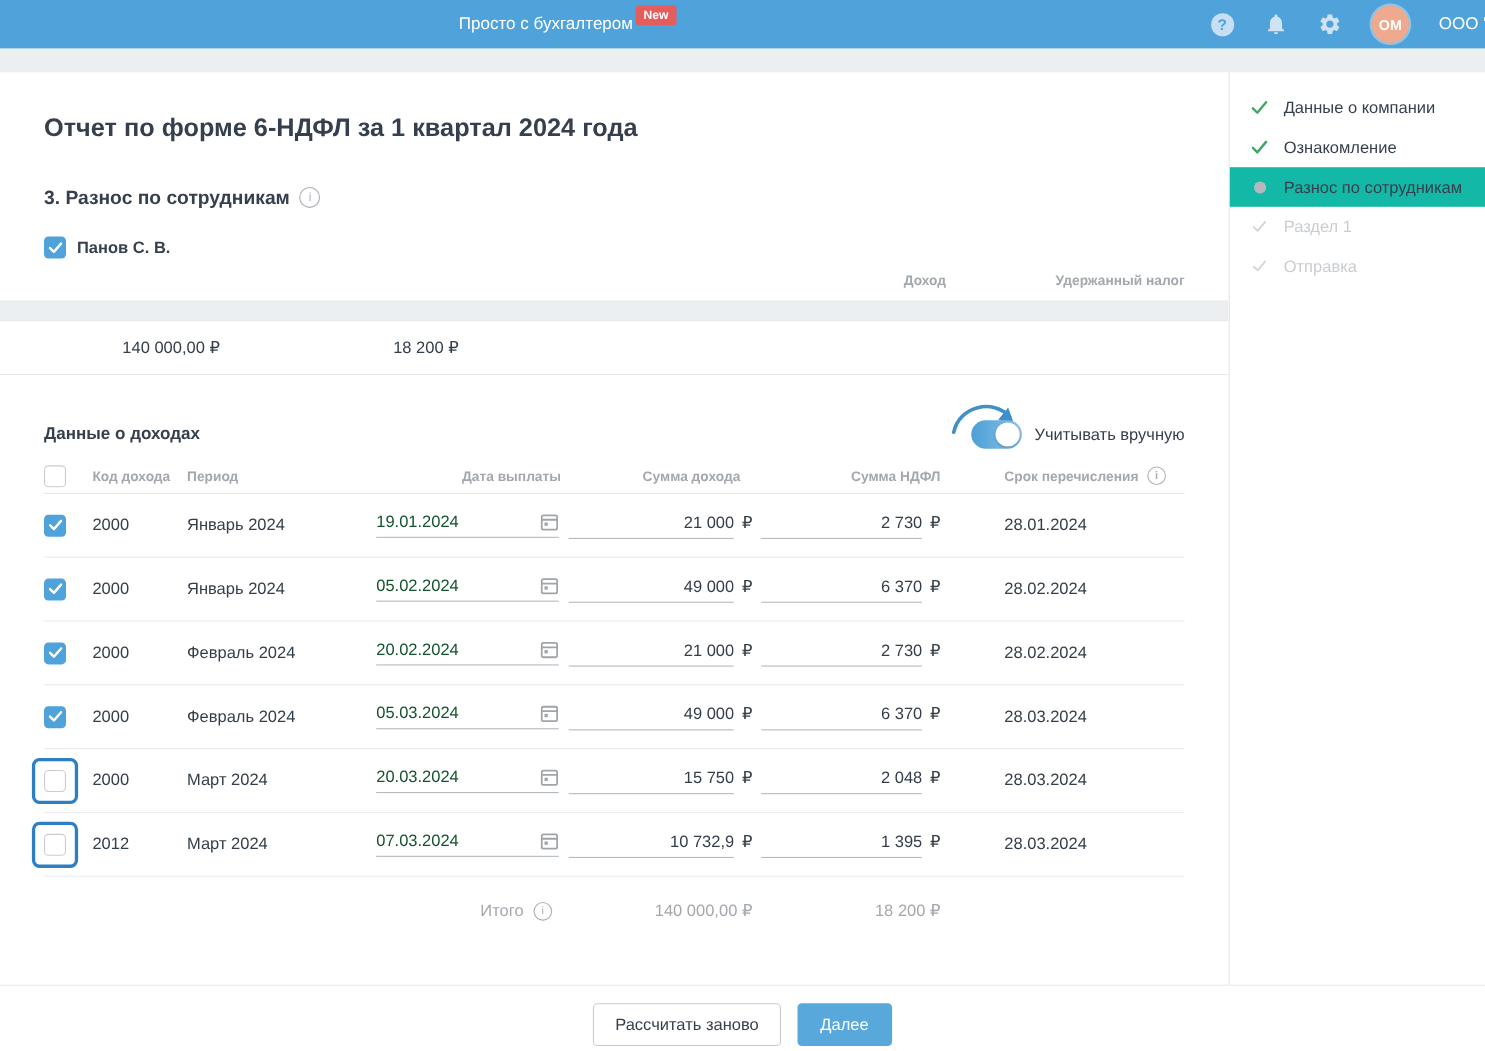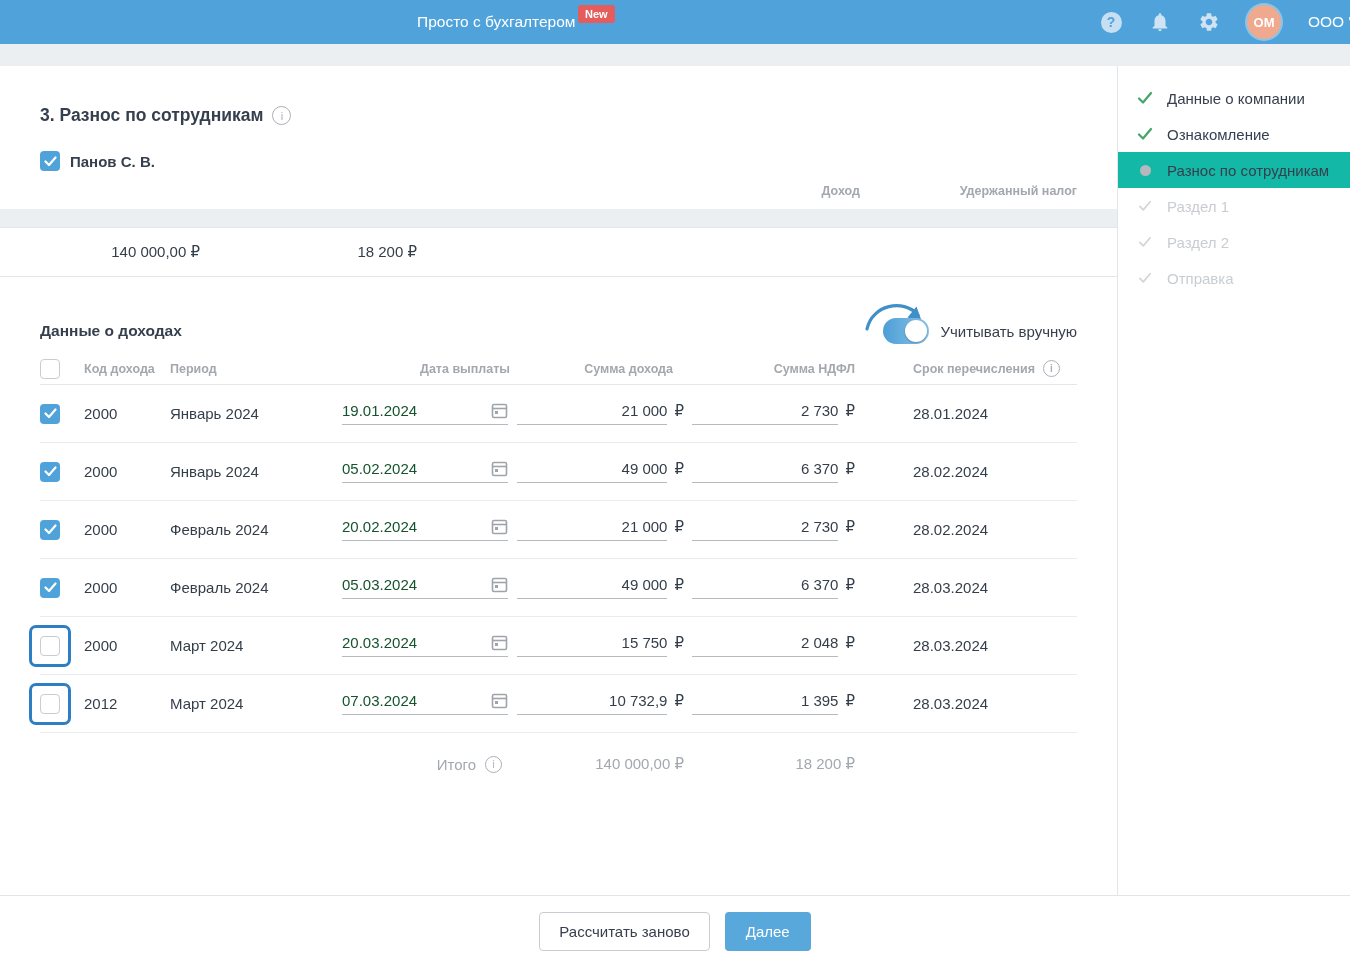--- a/index.html
+++ b/index.html
@@ -135,20 +135,21 @@
     <div class="org-name">ООО "</div>
   </div>
 </div>
 
 <div class="substrip"></div>
 
 <div class="content">
   <div class="main">
 
     <div class="main-pad">
+      <h1 class="page-title">Отчет по форме 6-НДФЛ за 1 квартал 2024 года</h1>
 
       <div class="section-row">
         <div class="section-title">3. Разнос по сотрудникам</div>
         <span class="info-icon">i</span>
       </div>
 
       <div class="employee-row">
         <div class="cb checked">
           <svg width="13" height="11" viewBox="0 0 13 11">
             <path d="M1.5 5.5 L5 9 L11.5 1.5" stroke="#fff" stroke-width="2.2" fill="none" stroke-linecap="round" stroke-linejoin="round"></path>
@@ -431,28 +432,20 @@
           </svg>
         </span>
       <span>Раздел 1</span>
     </div>
     <div class="side-item pending">
       <span class="ic">
           <svg width="14" height="12" viewBox="0 0 16 14">
             <path d="M2 7.5 L6 11.5 L14 2" stroke="#D2D5D9" stroke-width="2" fill="none" stroke-linecap="round" stroke-linejoin="round"></path>
           </svg>
         </span>
-      <span>Раздел 2</span>
-    </div>
-    <div class="side-item pending">
-      <span class="ic">
-          <svg width="14" height="12" viewBox="0 0 16 14">
-            <path d="M2 7.5 L6 11.5 L14 2" stroke="#D2D5D9" stroke-width="2" fill="none" stroke-linecap="round" stroke-linejoin="round"></path>
-          </svg>
-        </span>
       <span>Отправка</span>
     </div>
   </div>
 </div>
 
 <div class="footer">
   <button class="btn-secondary">Рассчитать заново</button>
   <button class="btn-primary">Далее</button>
 </div>
 

